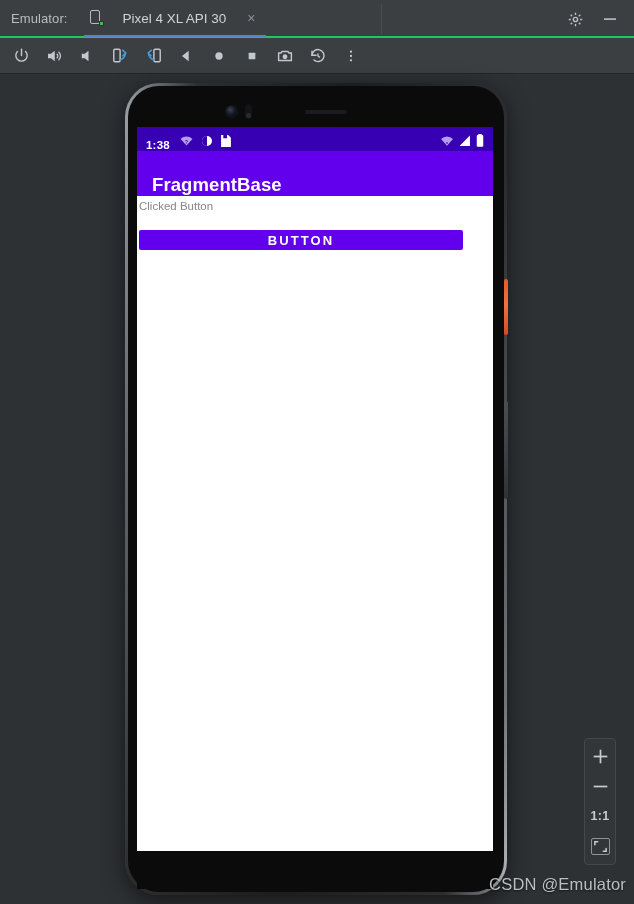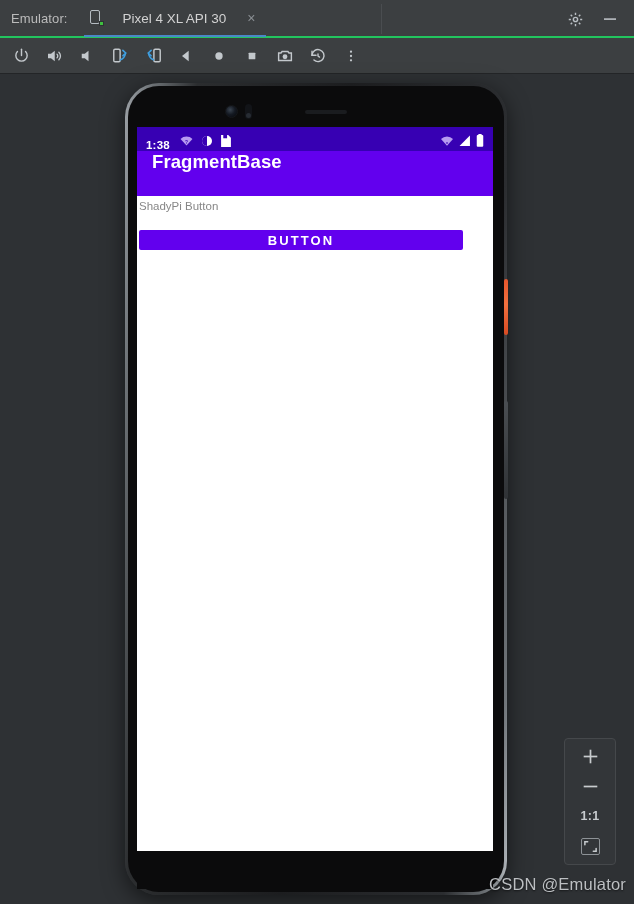--- a/index.html
+++ b/index.html
@@ -152,21 +152,21 @@
   }
   .clock { font-size: 11.5px; font-weight: bold; letter-spacing: .2px; }
   .sb-left { display: flex; align-items: center; gap: 8px; margin-left: 10px; }
   .sb-right { margin-left: auto; display: flex; align-items: center; gap: 5px; }
 
   
   .appbar {
     position: absolute; left: 0; top: 24px;
     width: 356px; height: 45px;
     background: #6200ee;
-    display: flex; align-items: flex-start;
+    display: flex; align-items: flex-end;
     padding-left: 15px;
   }
   .appbar-title {
     color: #ffffff; font-size: 18.5px; font-weight: bold;
     letter-spacing: .1px;
   }
 
   
   .content {
     position: absolute; left: 0; top: 69px;
@@ -183,21 +183,21 @@
     border: none; border-radius: 2px;
     color: #ffffff; font-size: 13px; font-weight: bold;
     letter-spacing: 2.1px;
     font-family: "Liberation Sans", sans-serif;
     display: flex; align-items: center; justify-content: center;
   }
 
   
   .zoompanel {
     position: absolute; right: 18px; top: 663px;
-    width: 52px;
+    width: 32px;
     background: #333639;
     border: 1px solid #45484b;
     border-radius: 4px;
     display: flex; flex-direction: column; align-items: center;
     padding: 6px 0 7px;
     gap: 8px;
   }
   .zbtn {
     width: 26px; height: 22px;
     display: flex; align-items: center; justify-content: center;
@@ -378,21 +378,21 @@
               </svg>
             </span>
           </span>
         </div>
 
         <div class="appbar">
           <span class="appbar-title">FragmentBase</span>
         </div>
 
         <div class="content">
-          <span class="clicked-text">ShadyPi Button</span>
+          <span class="clicked-text">Clicked Button</span>
           <button class="app-button">BUTTON</button>
         </div>
 
       </div>
     </div>
 
     <div class="zoompanel">
       <span class="zbtn">
         <svg width="17" height="17" viewBox="0 0 20 20">
           <rect x="9" y="2" width="2" height="16" fill="#c8cccf"></rect>

